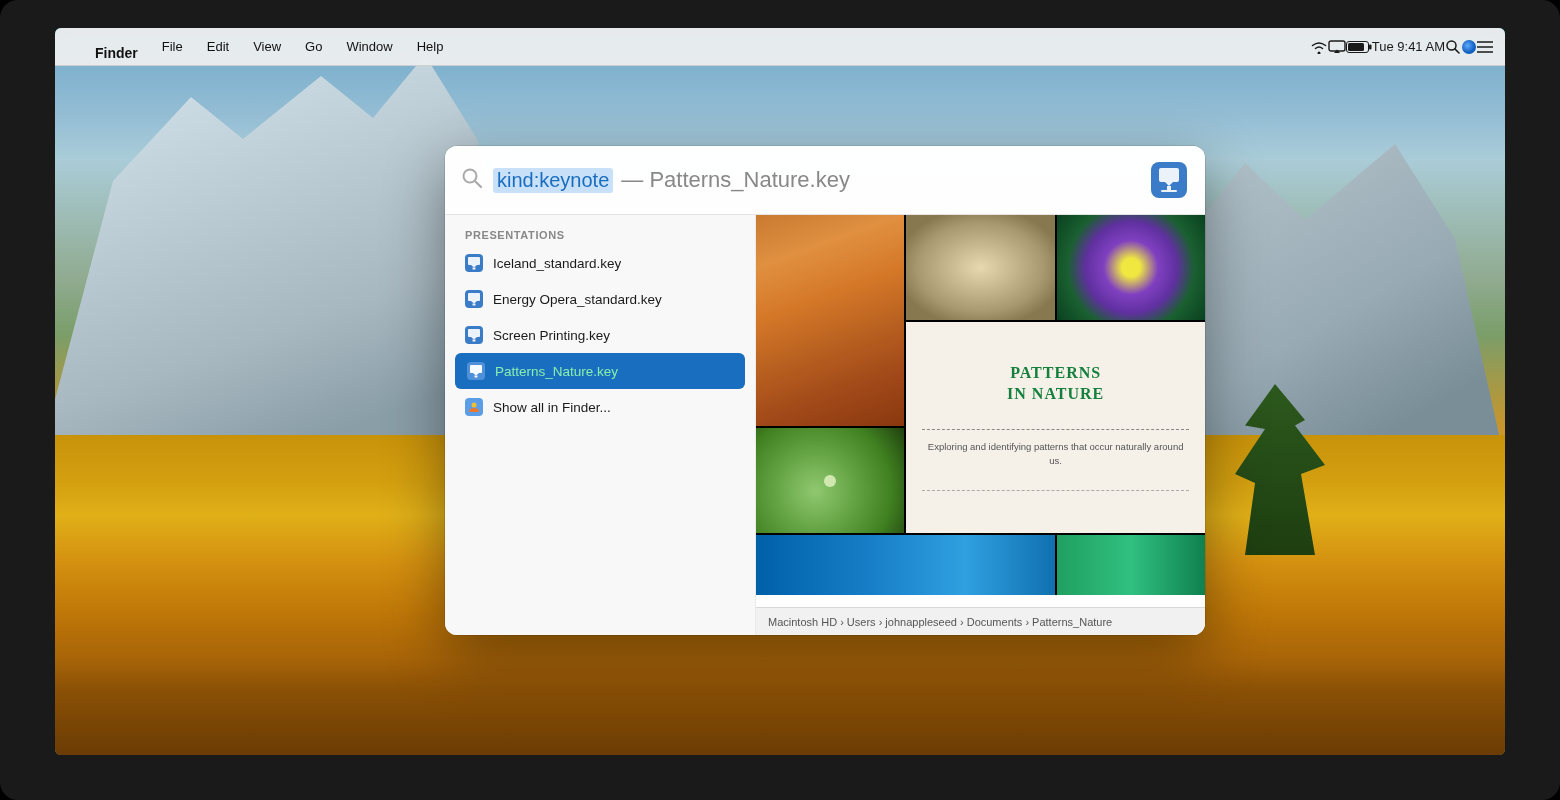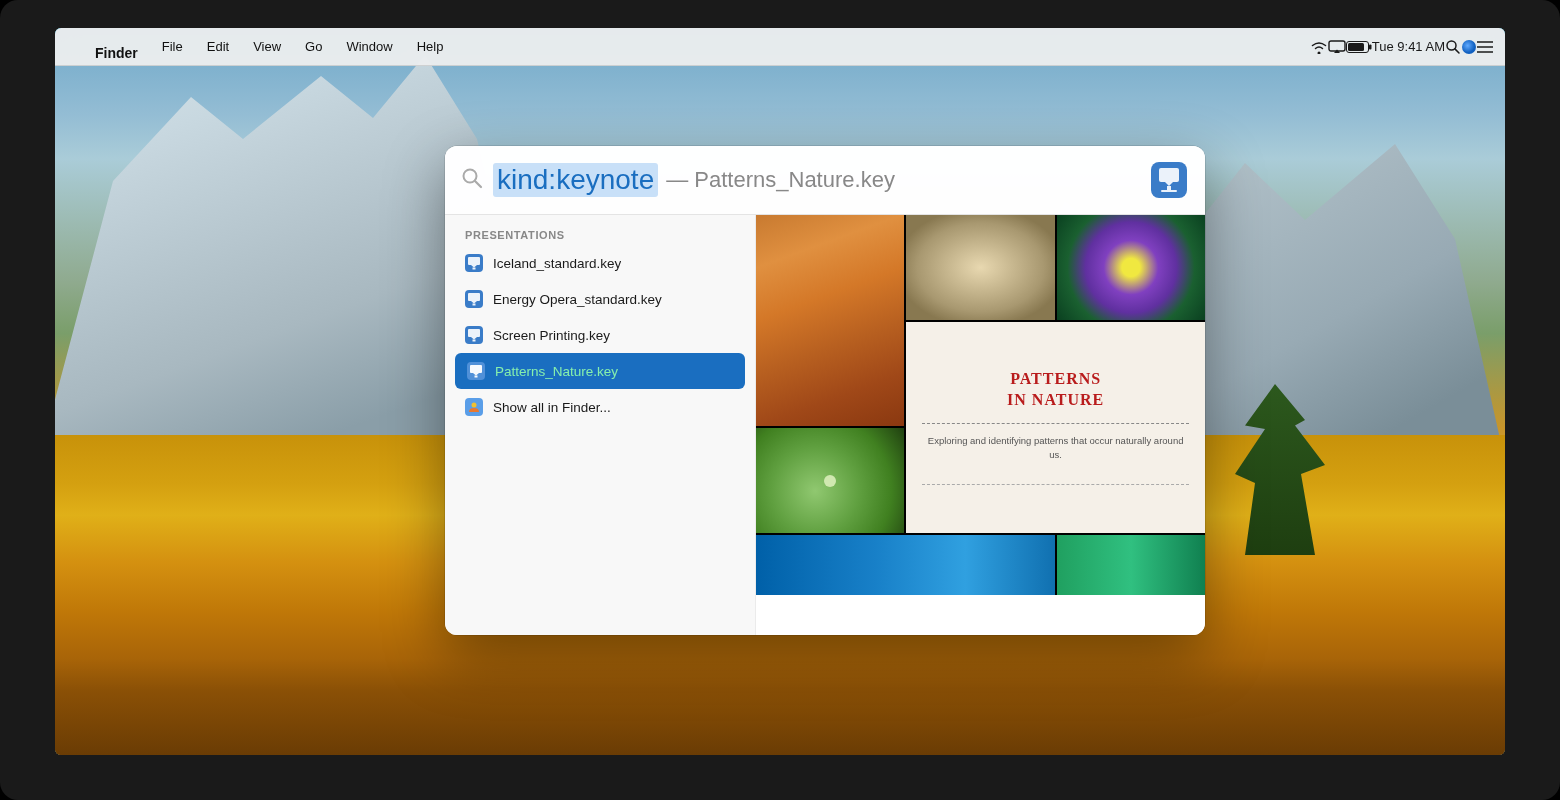--- a/index.html
+++ b/index.html
@@ -201,21 +201,21 @@
       align-items: center;
       font-size: 22px;
       font-weight: 300;
     }
 
     .search-query {
       color: #1a6ec0;
       background: #c8e0f8;
       border-radius: 3px;
       padding: 1px 4px;
-      font-size: 28px;
+      font-size: 20px;
       font-weight: 400;
     }
 
     .search-suggestion {
       color: #888;
       font-size: 22px;
       margin-left: 8px;
       font-weight: 300;
     }
 
@@ -347,27 +347,27 @@
       align-items: center;
       justify-content: center;
       padding: 16px;
       position: relative;
     }
 
     .img-center-card-title {
       font-size: 16px;
       font-weight: 700;
       text-align: center;
-      color: #b91c1c;
+      color: #15803d;
       letter-spacing: 1px;
       line-height: 1.3;
       font-family: Georgia, serif;
       margin-bottom: 10px;
       border-bottom: 1px dashed #888;
-      padding-bottom: 12px;
+      padding-bottom: 24px;
       width: 100%;
       text-align: center;
     }
 
     .img-center-card-subtitle {
       font-size: 9.5px;
       color: #555;
       text-align: center;
       line-height: 1.5;
       border-bottom: 1px dashed #aaa;
@@ -628,18 +628,21 @@
               <div class="img-center-card-subtitle">Exploring and identifying patterns that
 occur naturally around us.</div>
             </div>
             <div class="img-succulent2"></div>
             <div style="background: linear-gradient(135deg, #3070a0 0%, #60a0d0 50%, #2060a0 100%); grid-column:2; grid-row:3;"></div>
             <div class="img-fern"></div>
             <div style="background: linear-gradient(90deg, #0060a8 0%, #1880c8 40%, #30a0e0 70%, #1070b0 100%); grid-column:1/3; grid-row:4;"></div>
             <div style="background: linear-gradient(90deg, #20a060 0%, #30c080 50%, #108050 100%); grid-column:3; grid-row:4;"></div>
           </div>
 
+          <div class="preview-path">
+            <span>Macintosh HD › Users › johnappleseed › Documents › Patterns_Nature</span>
+          </div>
         </div>
       </div>
     </div>
 
   </div>
 </div>
 
 </body></html>

